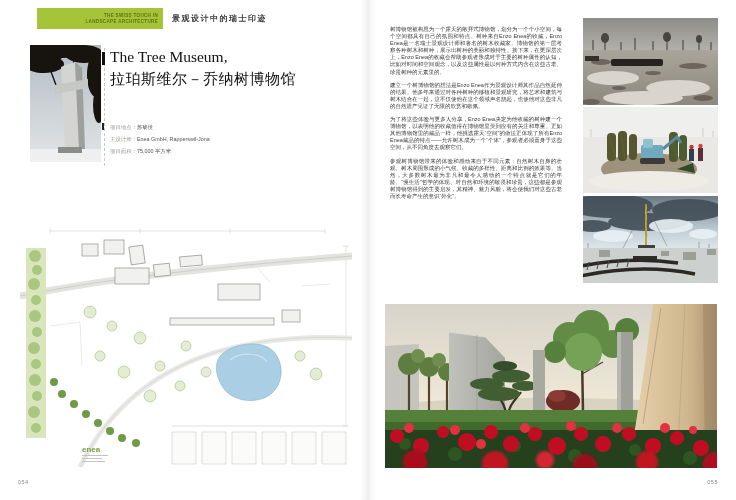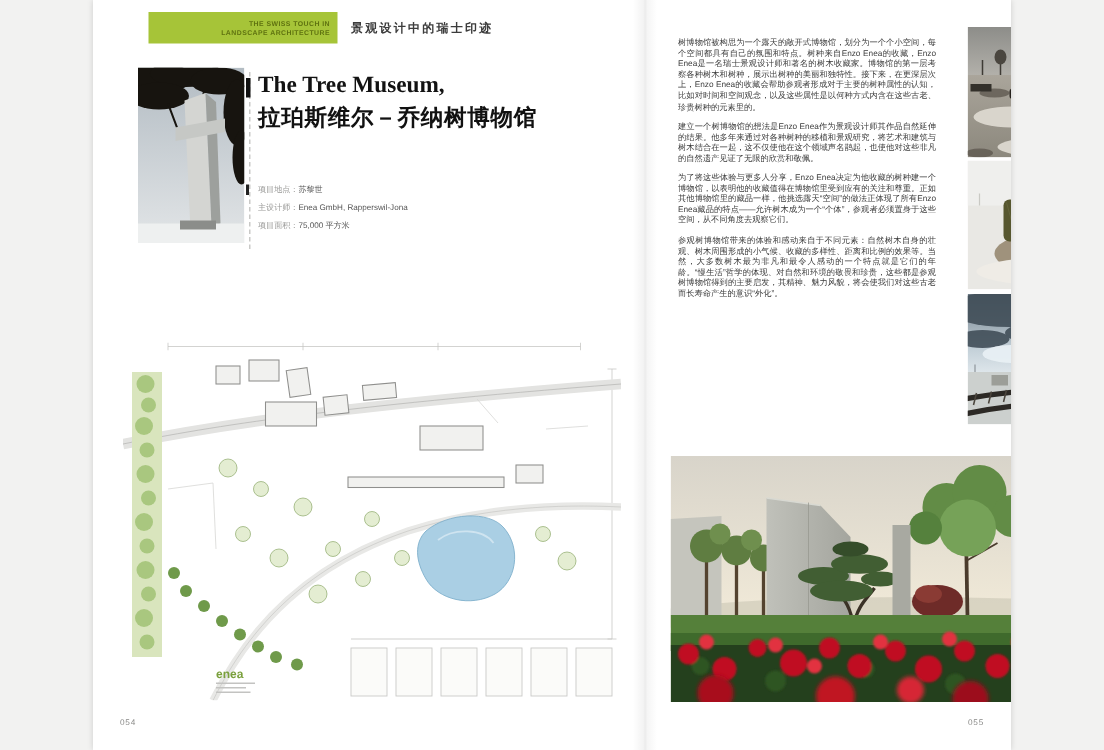--- a/index.html
+++ b/index.html
@@ -1,30 +1,30 @@
 <!DOCTYPE html>
 <html><head>
 <meta charset="utf-8">
 <style>
   html,body{margin:0;padding:0;background:#f2f2f1;font-family:"Liberation Sans",sans-serif;}
-  .spread{position:relative;width:612px;height:500px;background:#ffffff;margin:0 auto;overflow:hidden;
+  .spread{position:relative;width:736px;height:500px;background:#ffffff;margin:0 auto;overflow:hidden;
           box-shadow:0 0 4px rgba(0,0,0,.15);}
   .fold{position:absolute;left:360px;top:0;width:16px;height:100%;
         background:linear-gradient(90deg,rgba(0,0,0,0) 0%,rgba(0,0,0,.05) 45%,rgba(0,0,0,.08) 50%,rgba(0,0,0,.04) 60%,rgba(0,0,0,0) 100%);}
   
   .series-box{position:absolute;left:37px;top:8px;width:126px;height:21px;background:#a6c438;
               display:flex;flex-direction:column;justify-content:center;align-items:flex-end;padding-right:5px;box-sizing:border-box;}
   .series-box span{font-size:4.6px;line-height:1.25;color:#5f7210;letter-spacing:.3px;font-weight:bold;}
   .series-zh{position:absolute;left:172px;top:13px;font-size:8px;color:#3c3c3c;font-weight:bold;letter-spacing:1.5px;}
   
   .title-rule{position:absolute;left:104px;top:48px;height:118px;border-left:1px dashed #c9c9c7;}
   .title-bar{position:absolute;left:102px;top:52px;width:3px;height:13px;background:#111;}
   .title{position:absolute;left:110px;top:47px;}
-  .title .en{font-family:"Liberation Serif",serif;font-size:15.5px;line-height:19px;color:#121212;font-weight:bold;}
-  .title .zh{font-size:15px;line-height:20px;font-weight:bold;color:#111;margin-top:3px;letter-spacing:.5px;}
+  .title .en{font-family:"Liberation Serif",serif;font-size:15.5px;line-height:19px;color:#121212;}
+  .title .zh{font-size:15px;line-height:20px;font-weight:normal;color:#111;margin-top:3px;letter-spacing:.5px;}
   .info{position:absolute;left:110px;top:121px;}
   .info .row{position:relative;font-size:5.4px;line-height:12px;color:#9a9a98;}
   .info .row b{color:#555;font-weight:normal;}
   .info .row:first-child:before{content:"";position:absolute;left:-8px;top:2px;width:2px;height:7px;background:#222;}
   
   .ph{position:absolute;overflow:hidden;}
   .ph svg{display:block;width:100%;height:100%;}
   
   .bodycol{position:absolute;left:390px;top:26px;width:172px;color:#3b3b3b;}
   .bodycol p{font-size:5.5px;line-height:7.1px;text-align:justify;margin:0 0 6px 0;text-indent:0;}

